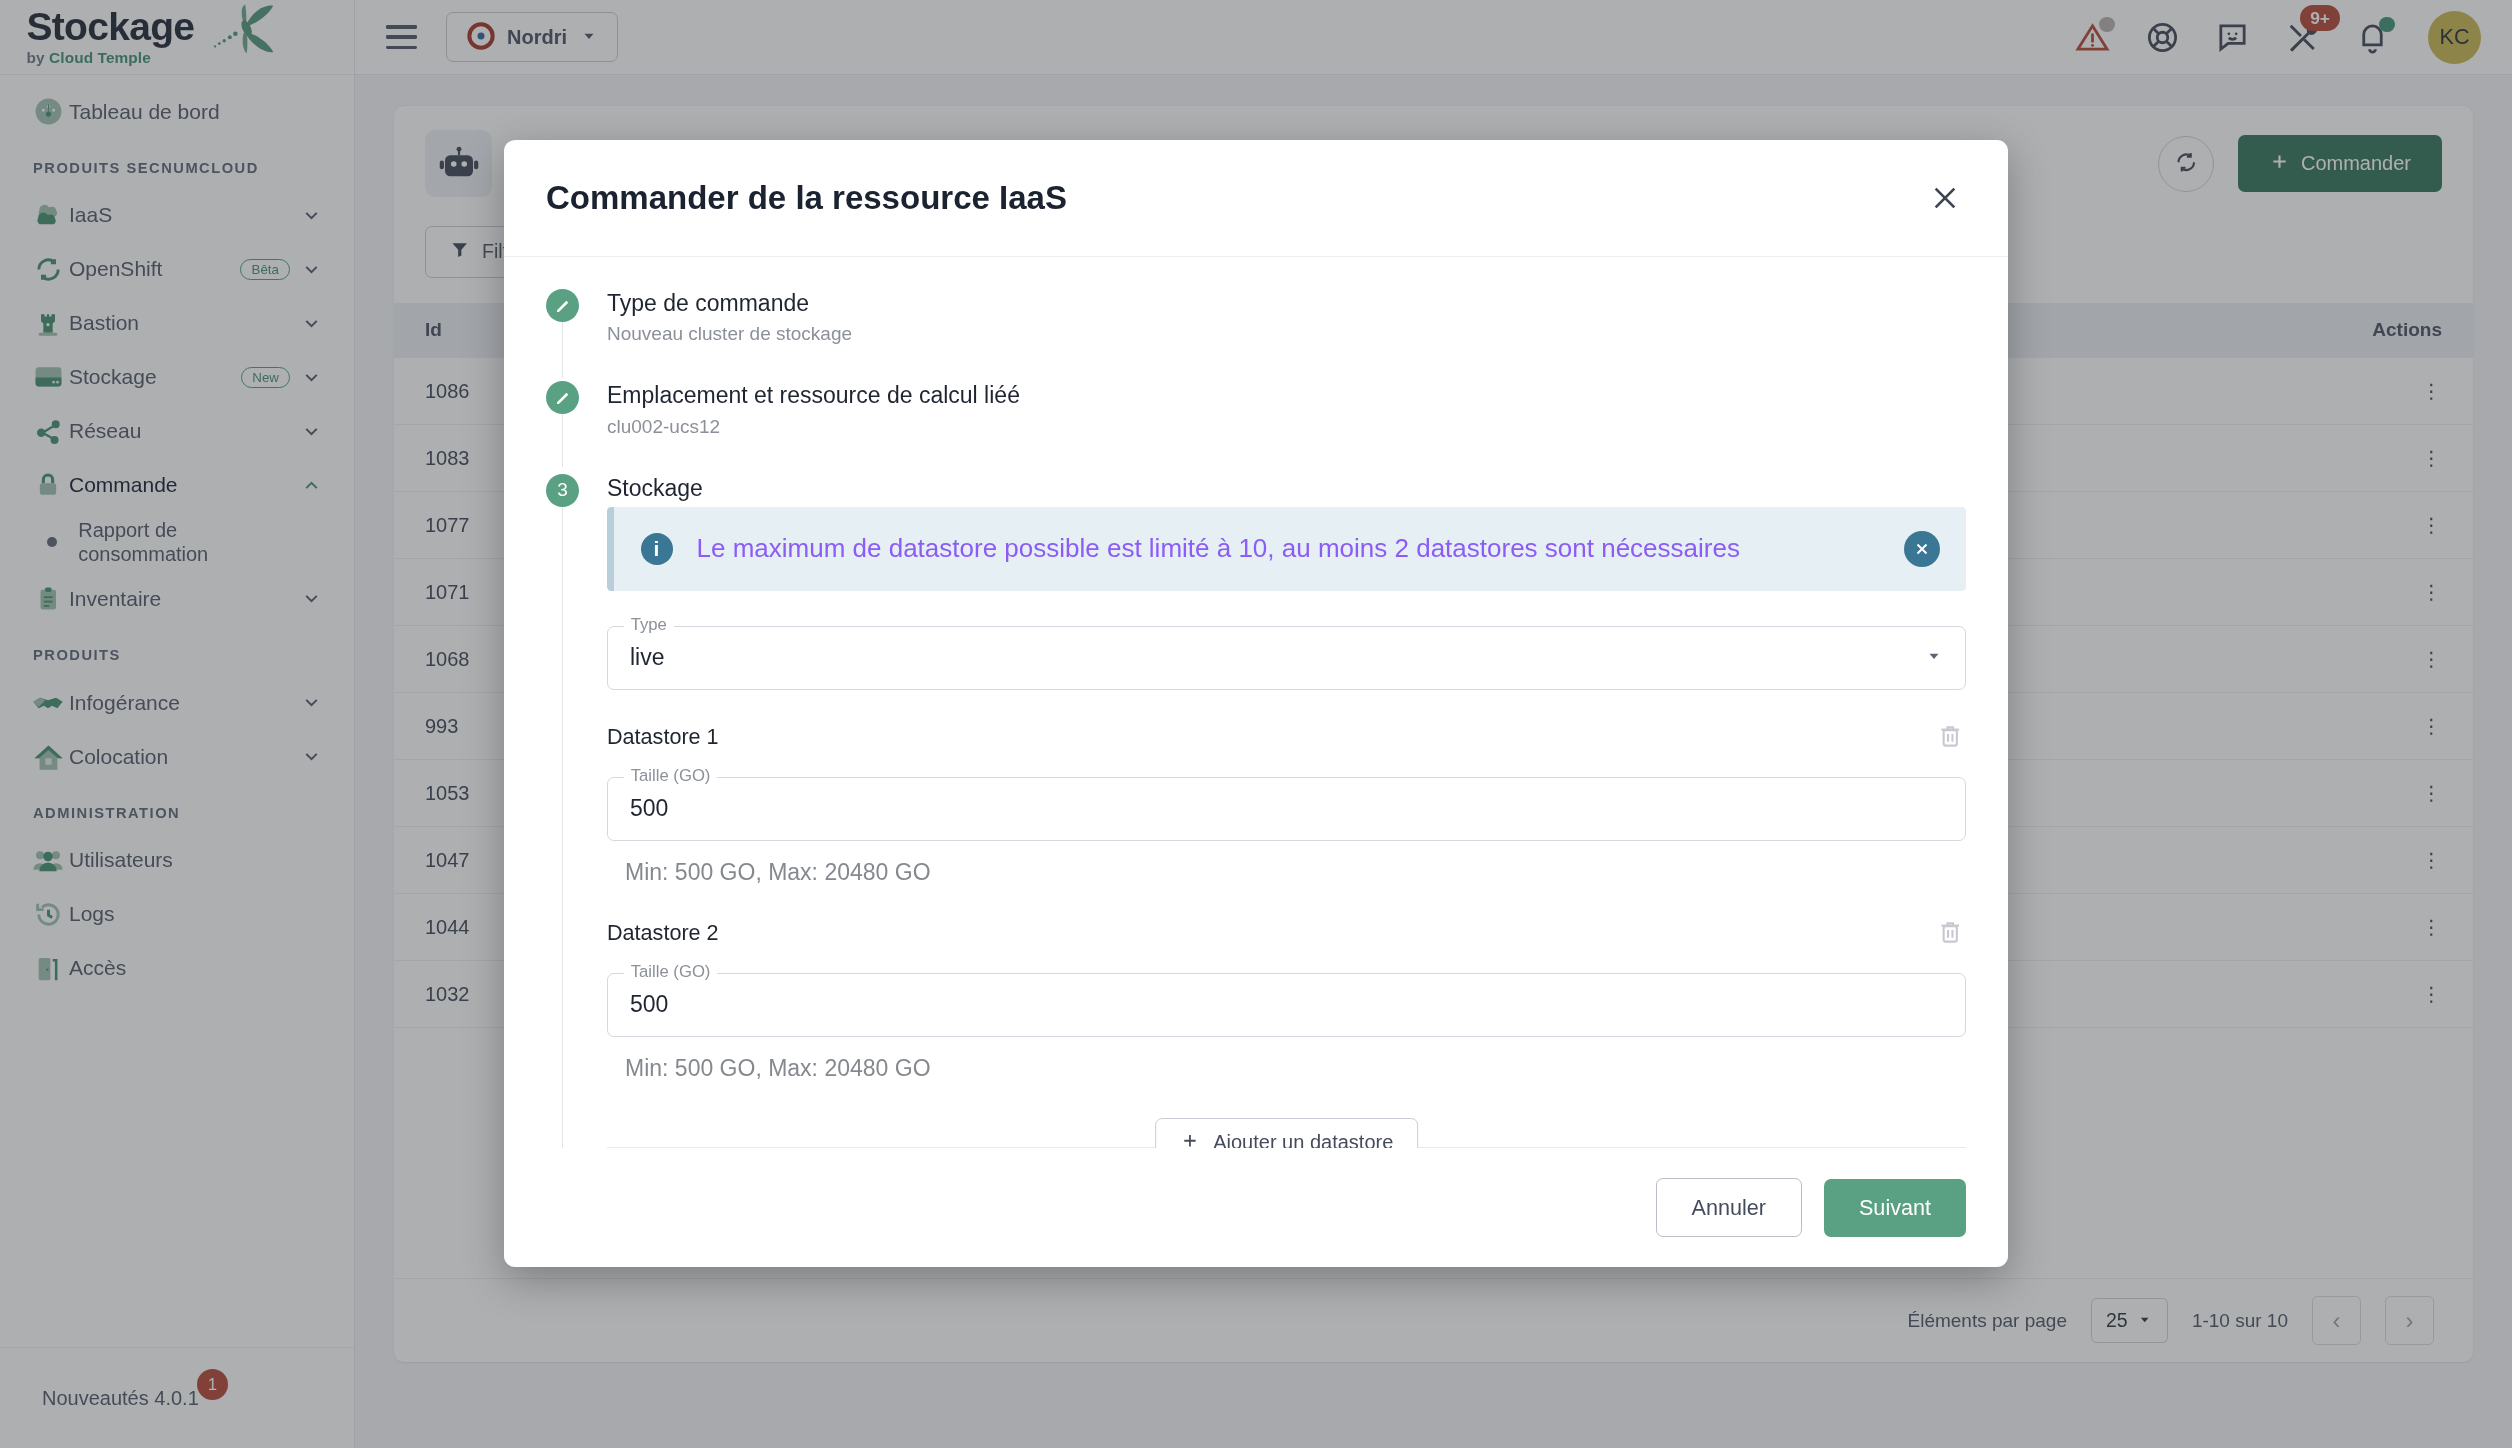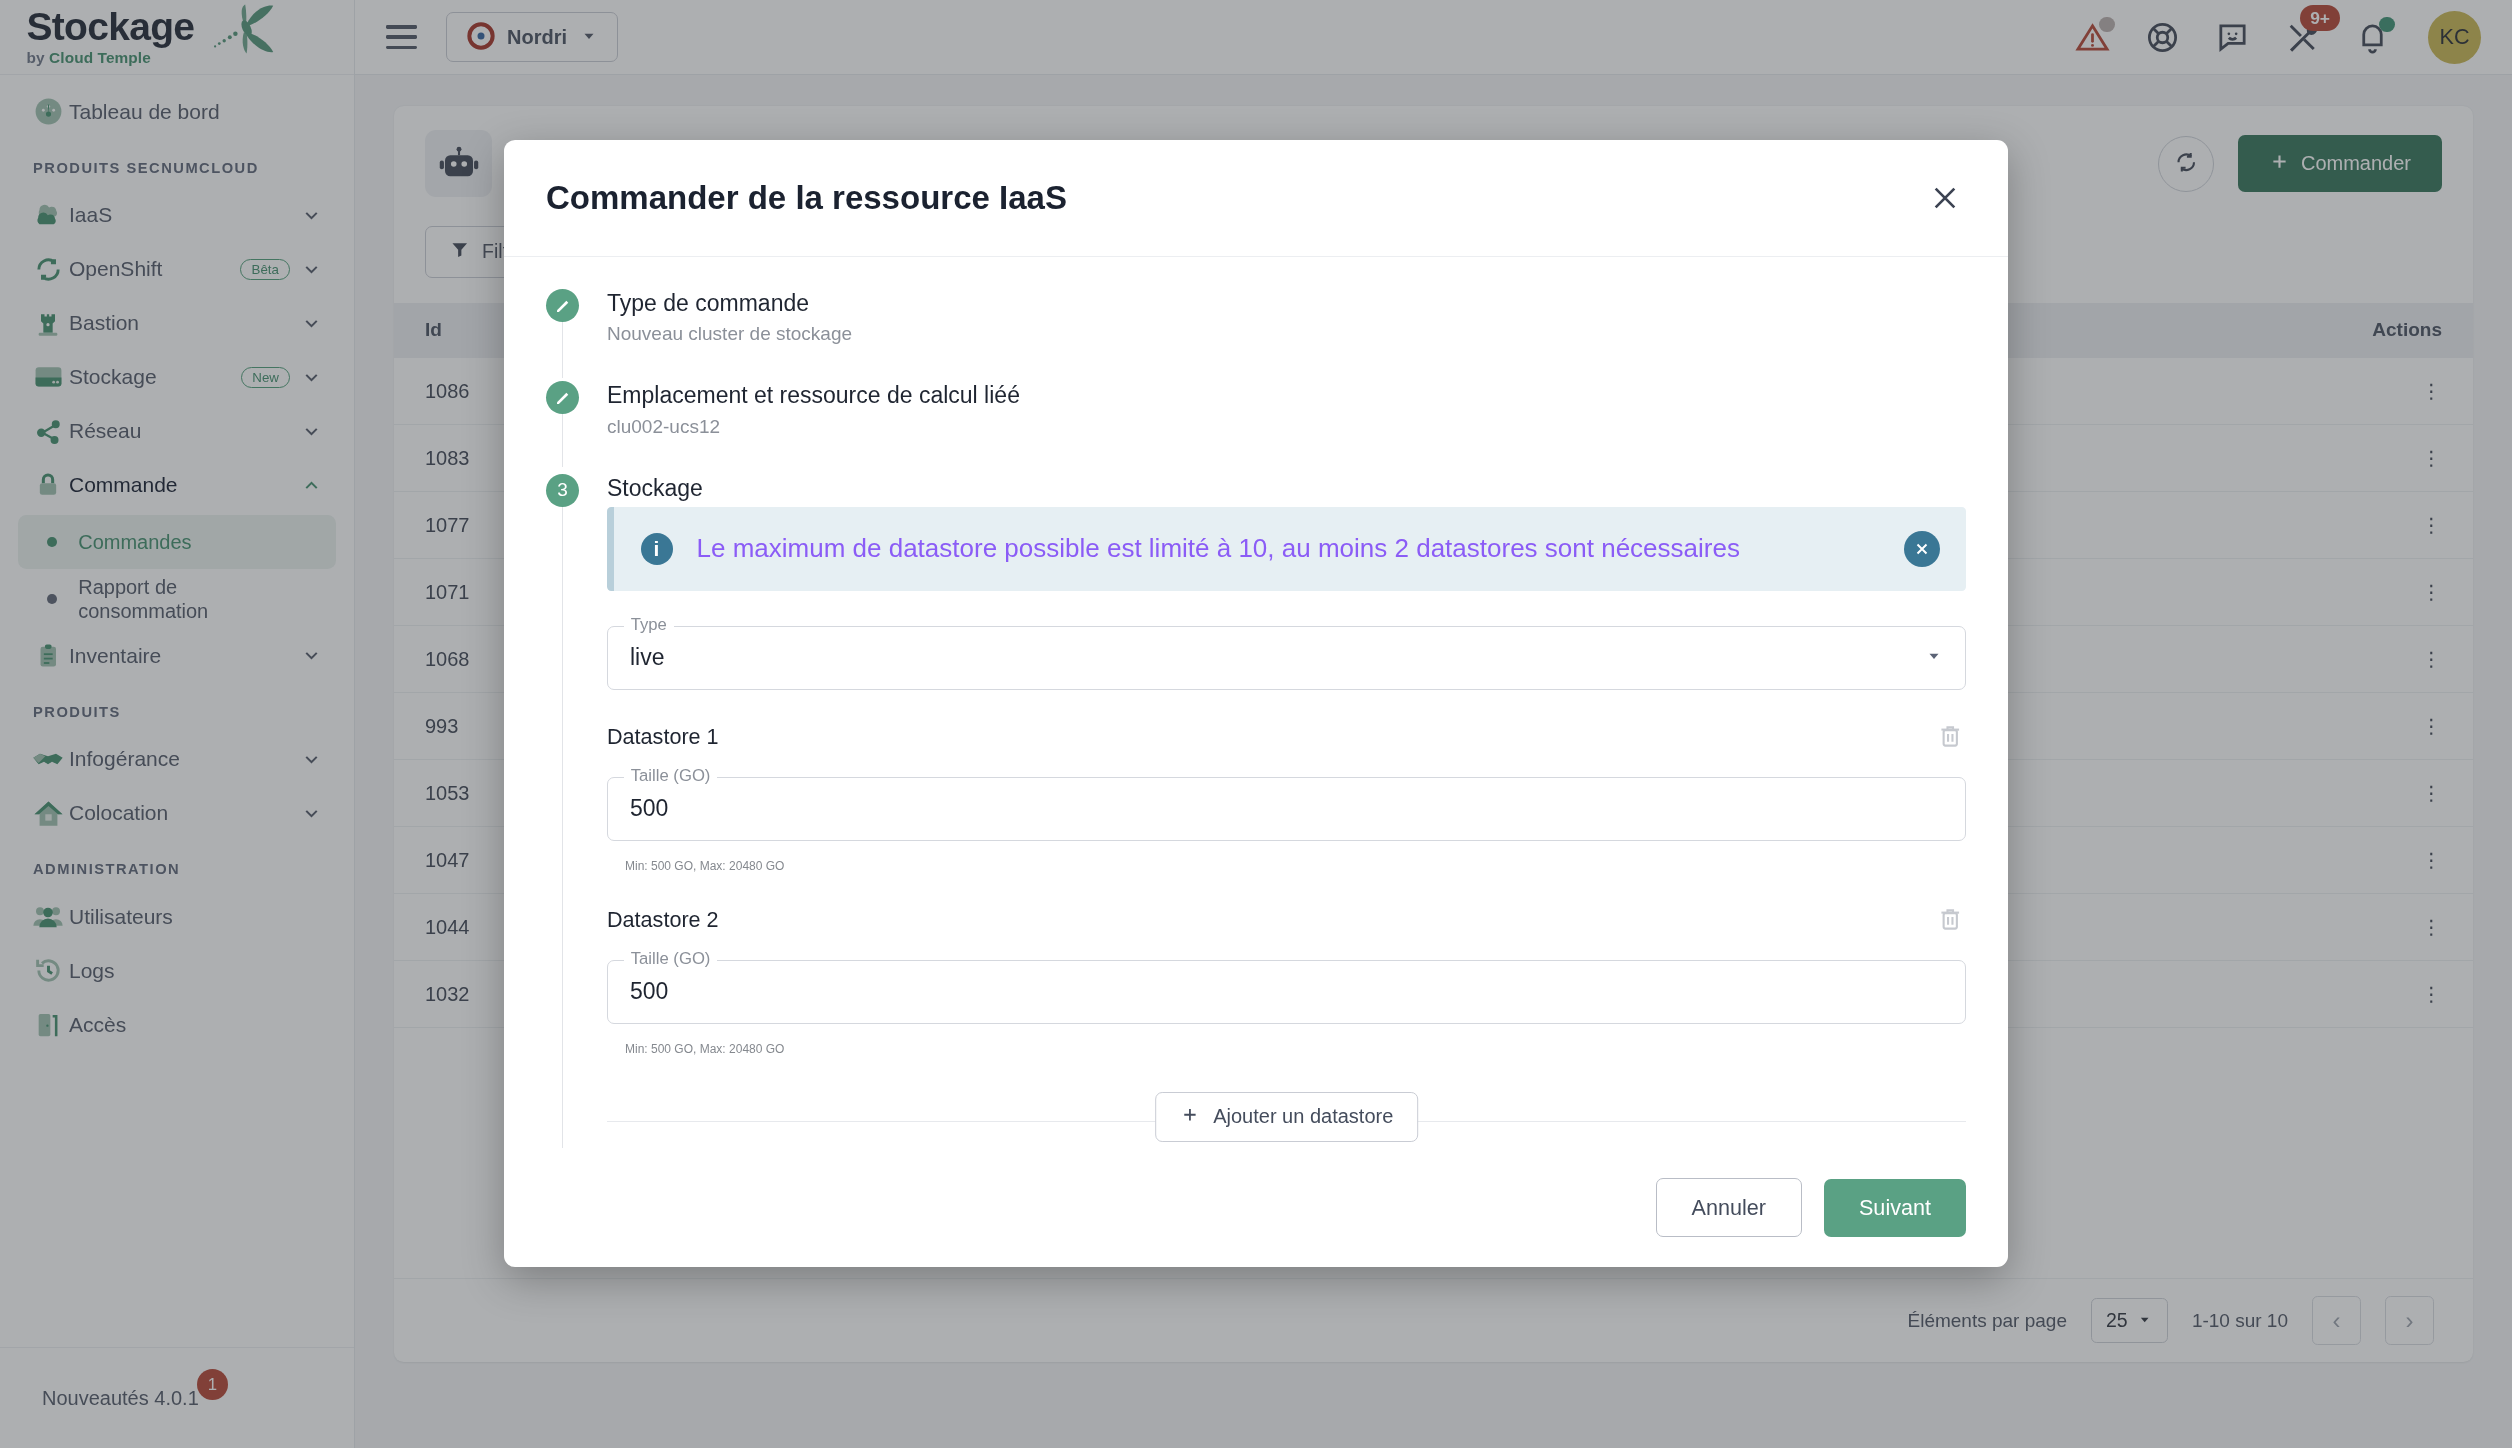--- a/index.html
+++ b/index.html
@@ -190,21 +190,21 @@
   .field-box {
     border:0.7px solid #d5d8de; border-radius:7px; height:64px;
     display:flex; align-items:center; padding:0 22px;
     font-size:23px; color:#1f2531;
   }
   .field-legend {
     position:absolute; top:-11px; left:16.7px; background:#fff; padding:0 7px;
     font-size:16.7px; color:#8b9099;
   }
   .field-caret { margin-left:auto; color:#5b6376; }
-  .hint { font-size:12px; color:#85898f; margin:11px 0 0 18px; }
+  .hint { font-size:23px; color:#85898f; margin:11px 0 0 18px; }
 
   .ds-header { display:flex; align-items:center; margin:31px 0 24px 0; }
   .ds-title { font-size:21.6px; color:#1f2531; }
   .ds-trash { margin-left:auto; width:32px; height:32px; display:flex; align-items:center; justify-content:center; cursor:pointer;}
 
   .divider-with-btn { position:relative; margin:36px 0 0 0; height:59px; }
   .divider-with-btn .hr { position:absolute; left:0; right:0; top:29px; height:0.7px; background:#e7e9ed;}
   .add-btn {
     position:absolute; left:50%; transform:translateX(-50%); top:0;
     background:#fff; border:0.7px solid #c9ccd4; border-radius:7px;
@@ -366,24 +366,20 @@
             </svg>
         </span>
         <span class="lbl">Commande</span>
         <span class="chev">
           <svg width="21" height="21" viewBox="0 0 24 24" fill="none" stroke="#3e8c6a" stroke-width="2.4">
               <path d="M6 15l6-6 6 6"></path>
             </svg>
         </span>
       </div>
 
-      <div class="sub-item selected">
-        <span class="sub-dot"></span>
-        <span class="lbl">Commandes</span>
-      </div>
       <div class="sub-item">
         <span class="sub-dot"></span>
         <span class="lbl" style="max-width:195px">Rapport de consommation</span>
       </div>
 
       <div class="nav-item">
         <span class="ic">
           <svg width="26.5" height="31" viewBox="0 0 24 24">
               <rect x="5" y="4" width="14" height="18" rx="2" fill="#9dc0ae"></rect>
               <rect x="9" y="2" width="6" height="4" rx="1.6" fill="#3e8c6a"></rect>

